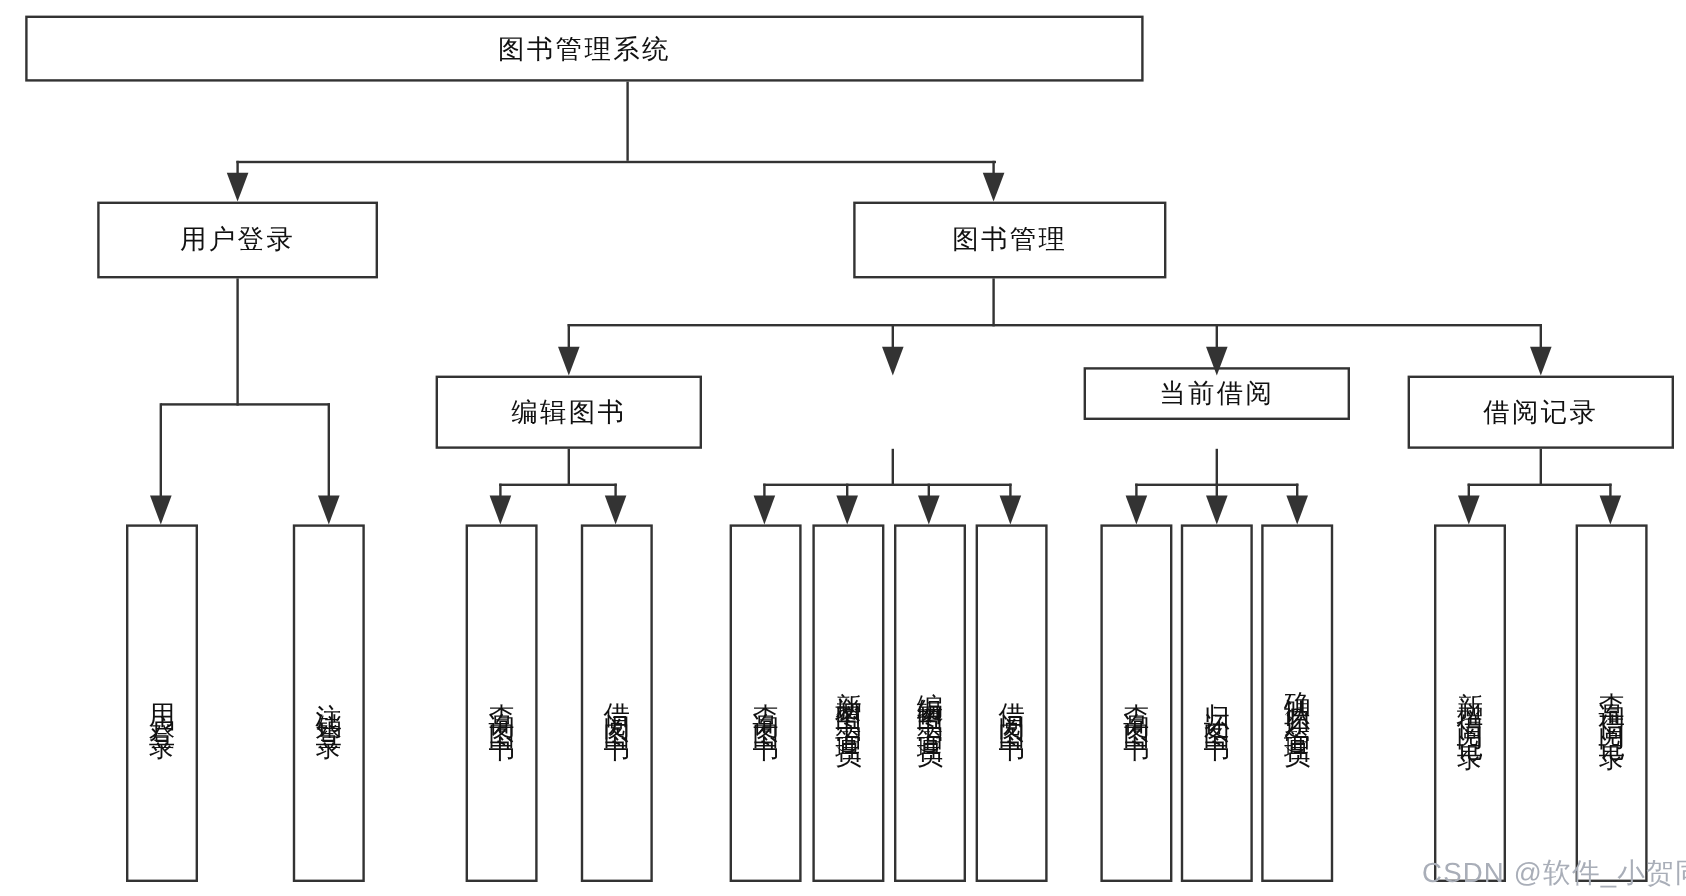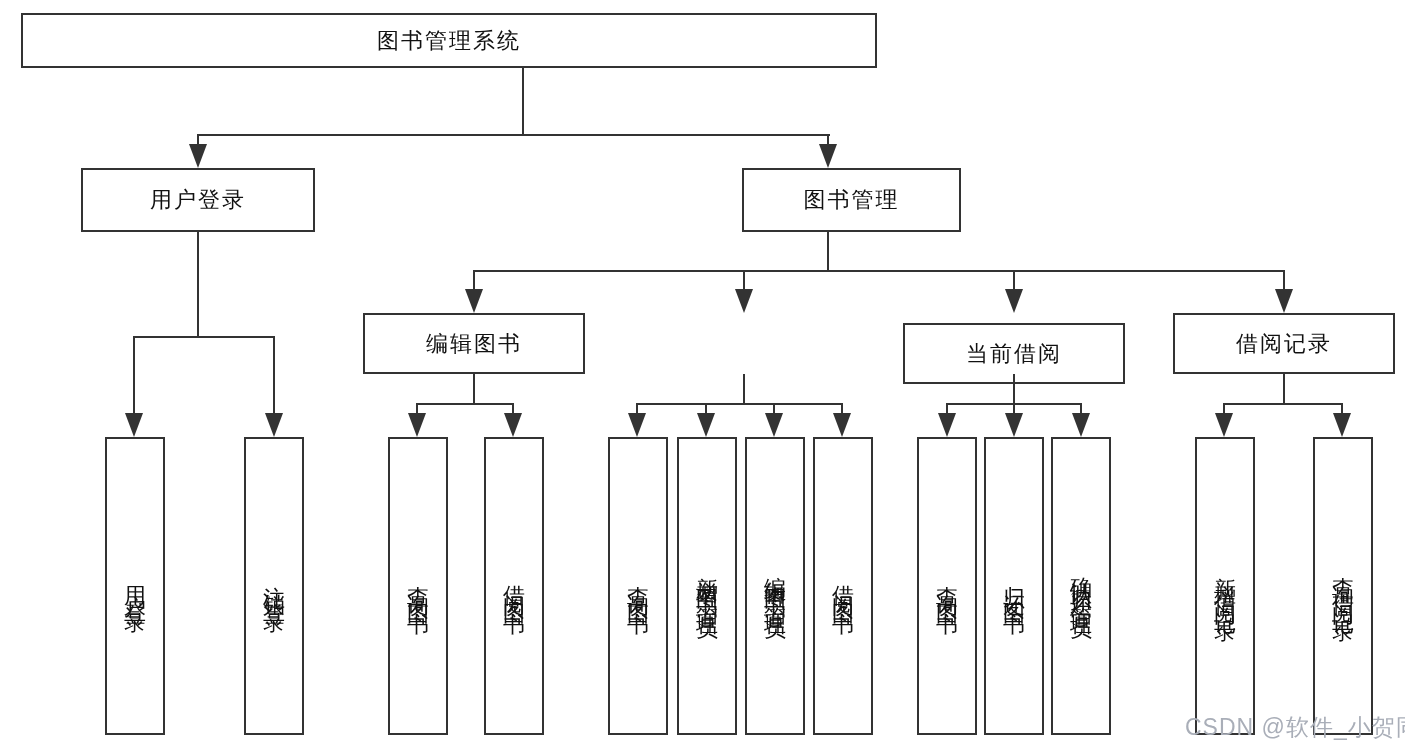--- a/index.html
+++ b/index.html
@@ -37,30 +37,30 @@
   .watermark{
     position:absolute;left:1185px;top:712px;z-index:6;
     font-size:23px;color:var(--wm);letter-spacing:1px;white-space:nowrap;
   }
 </style>
 </head>
 <body>
 
 <div class="canvas">
 
-  <div class="node" style="left:21px;top:13px;width:856px;height:55px">图书管理系统</div>
+  <div class="node" style="left:21px;top:13px;width:932px;height:55px">图书管理系统</div>
 
   <div class="node" style="left:81px;top:168px;width:234px;height:64px">用户登录</div>
 
-  <div class="node" style="left:742px;top:168px;width:219px;height:64px">图书管理</div>
+  <div class="node" style="left:711px;top:168px;width:261px;height:64px">图书管理</div>
 
   <div class="node" style="left:363px;top:313px;width:222px;height:61px">编辑图书</div>
 
 
-  <div class="node" style="left:903px;top:323px;width:222px;height:61px">当前借阅</div>
+  <div class="node" style="left:903px;top:306px;width:222px;height:44px">当前借阅</div>
 
   <div class="node" style="left:1173px;top:313px;width:222px;height:61px">借阅记录</div>
 
   <div class="node leaf" style="left:105px;top:437px;width:60px;height:298px">用户登录</div>
   <div class="node leaf" style="left:244px;top:437px;width:60px;height:298px">注销登录</div>
 
   <div class="node leaf" style="left:388px;top:437px;width:60px;height:298px">查询图书</div>
   <div class="node leaf" style="left:484px;top:437px;width:60px;height:298px">借阅图书</div>
 
   <div class="node leaf" style="left:608px;top:437px;width:60px;height:298px">查询图书</div>

